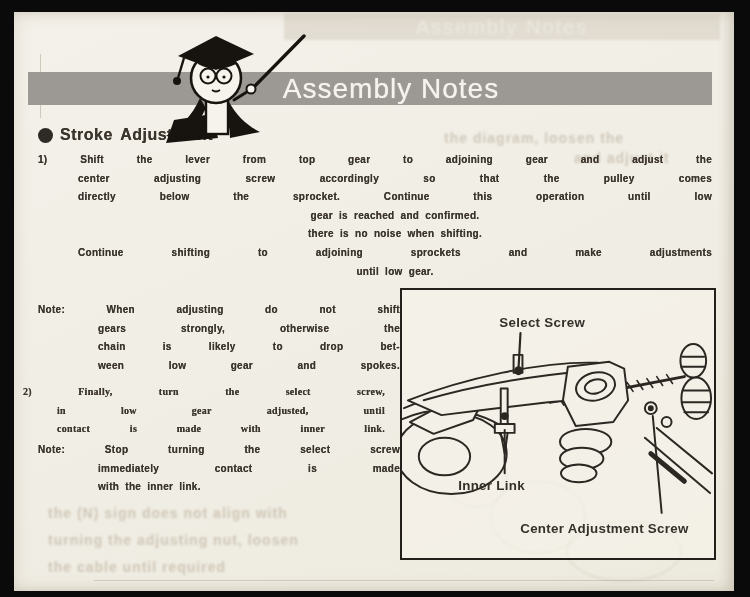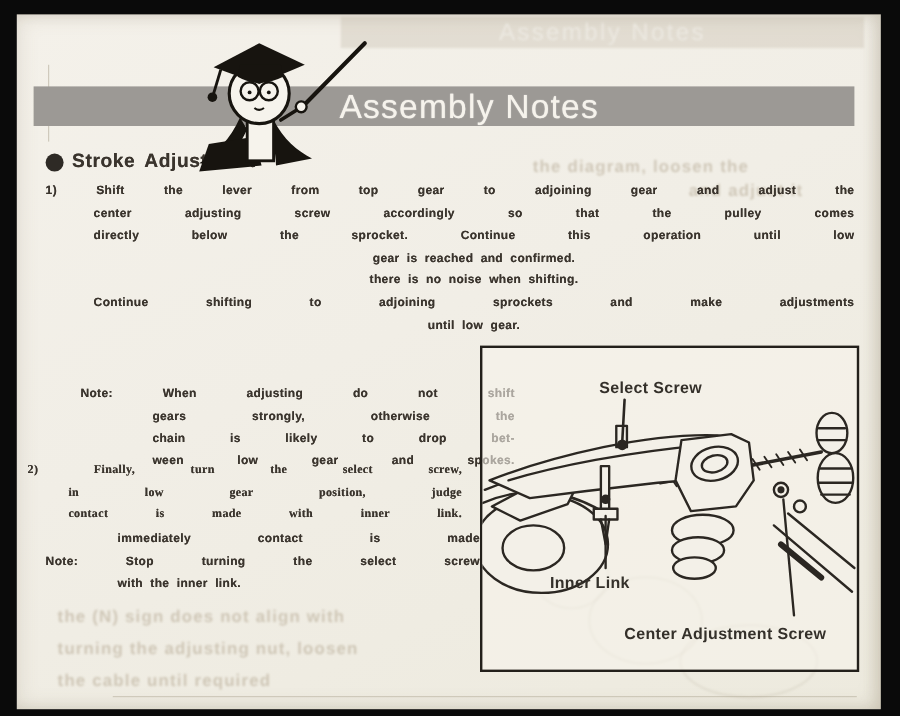--- a/index.html
+++ b/index.html
@@ -44,21 +44,21 @@
     text-shadow:0 0 0.5px rgba(58,52,45,0.85);
   }
   .heading{left:24px;top:114px;font-size:16px;letter-spacing:0.5px;display:flex;align-items:center;gap:7px;}
   .bullet{width:15px;height:15px;background:#2e2a25;border-radius:50%;display:inline-block;}
   .jline{text-align:justify;text-align-last:justify;}
   .lline{text-align:left;}
   .ind40{padding-left:40px;text-align:center;}
   .ind34{padding-left:34px;}
   .ind60{padding-left:60px;}
   .block-p1{left:24px;top:139px;width:674px;}
-  .block-n1{left:24px;top:308px;width:362px;margin-left:29px;}
+  .block-n1{left:24px;top:289px;width:362px;}
   .block-s2{left:9px;top:371px;width:362px;font-family:Liberation Serif, serif;}
   .block-n2{left:24px;top:429px;width:362px;}
   
   .diagram{
     position:absolute;left:386px;top:276px;width:316px;height:272px;
     border:2.5px solid #23201b;background:rgba(246,243,235,0.6);
     box-sizing:border-box;
     padding-left:48px;
   }
   .diagram svg{position:absolute;left:0;top:0;width:100%;height:100%;}
@@ -132,27 +132,27 @@
 
   <div class="print block-n1">
     <div class="jline">Note: When adjusting do not shift</div>
     <div class="jline ind60">gears strongly, otherwise the</div>
     <div class="jline ind60">chain is likely to drop bet-</div>
     <div class="jline ind60">ween low gear and spokes.</div>
   </div>
 
   <div class="print block-s2">
     <div class="jline">2) Finally, turn the select screw,</div>
-    <div class="jline ind34">in low gear position, judge</div>
+    <div class="jline ind34">in low gear adjusted, until</div>
     <div class="jline ind34">contact is made with inner link.</div>
   </div>
 
   <div class="print block-n2">
+    <div class="jline">Note: Stop turning the select screw</div>
     <div class="jline ind60">immediately contact is made</div>
-    <div class="jline">Note: Stop turning the select screw</div>
     <div class="lline ind60">with the inner link.</div>
   </div>
 
   <div class="diagram">
     <svg viewBox="0 0 316 240">
       <g stroke="#2b2722" stroke-width="2" fill="none" stroke-linecap="round" stroke-linejoin="round">
 
         <line x1="150" y1="98" x2="286" y2="72" stroke-width="3"></line>
         <g stroke-width="1.6">
           <line x1="158" y1="92" x2="164" y2="101"></line>

